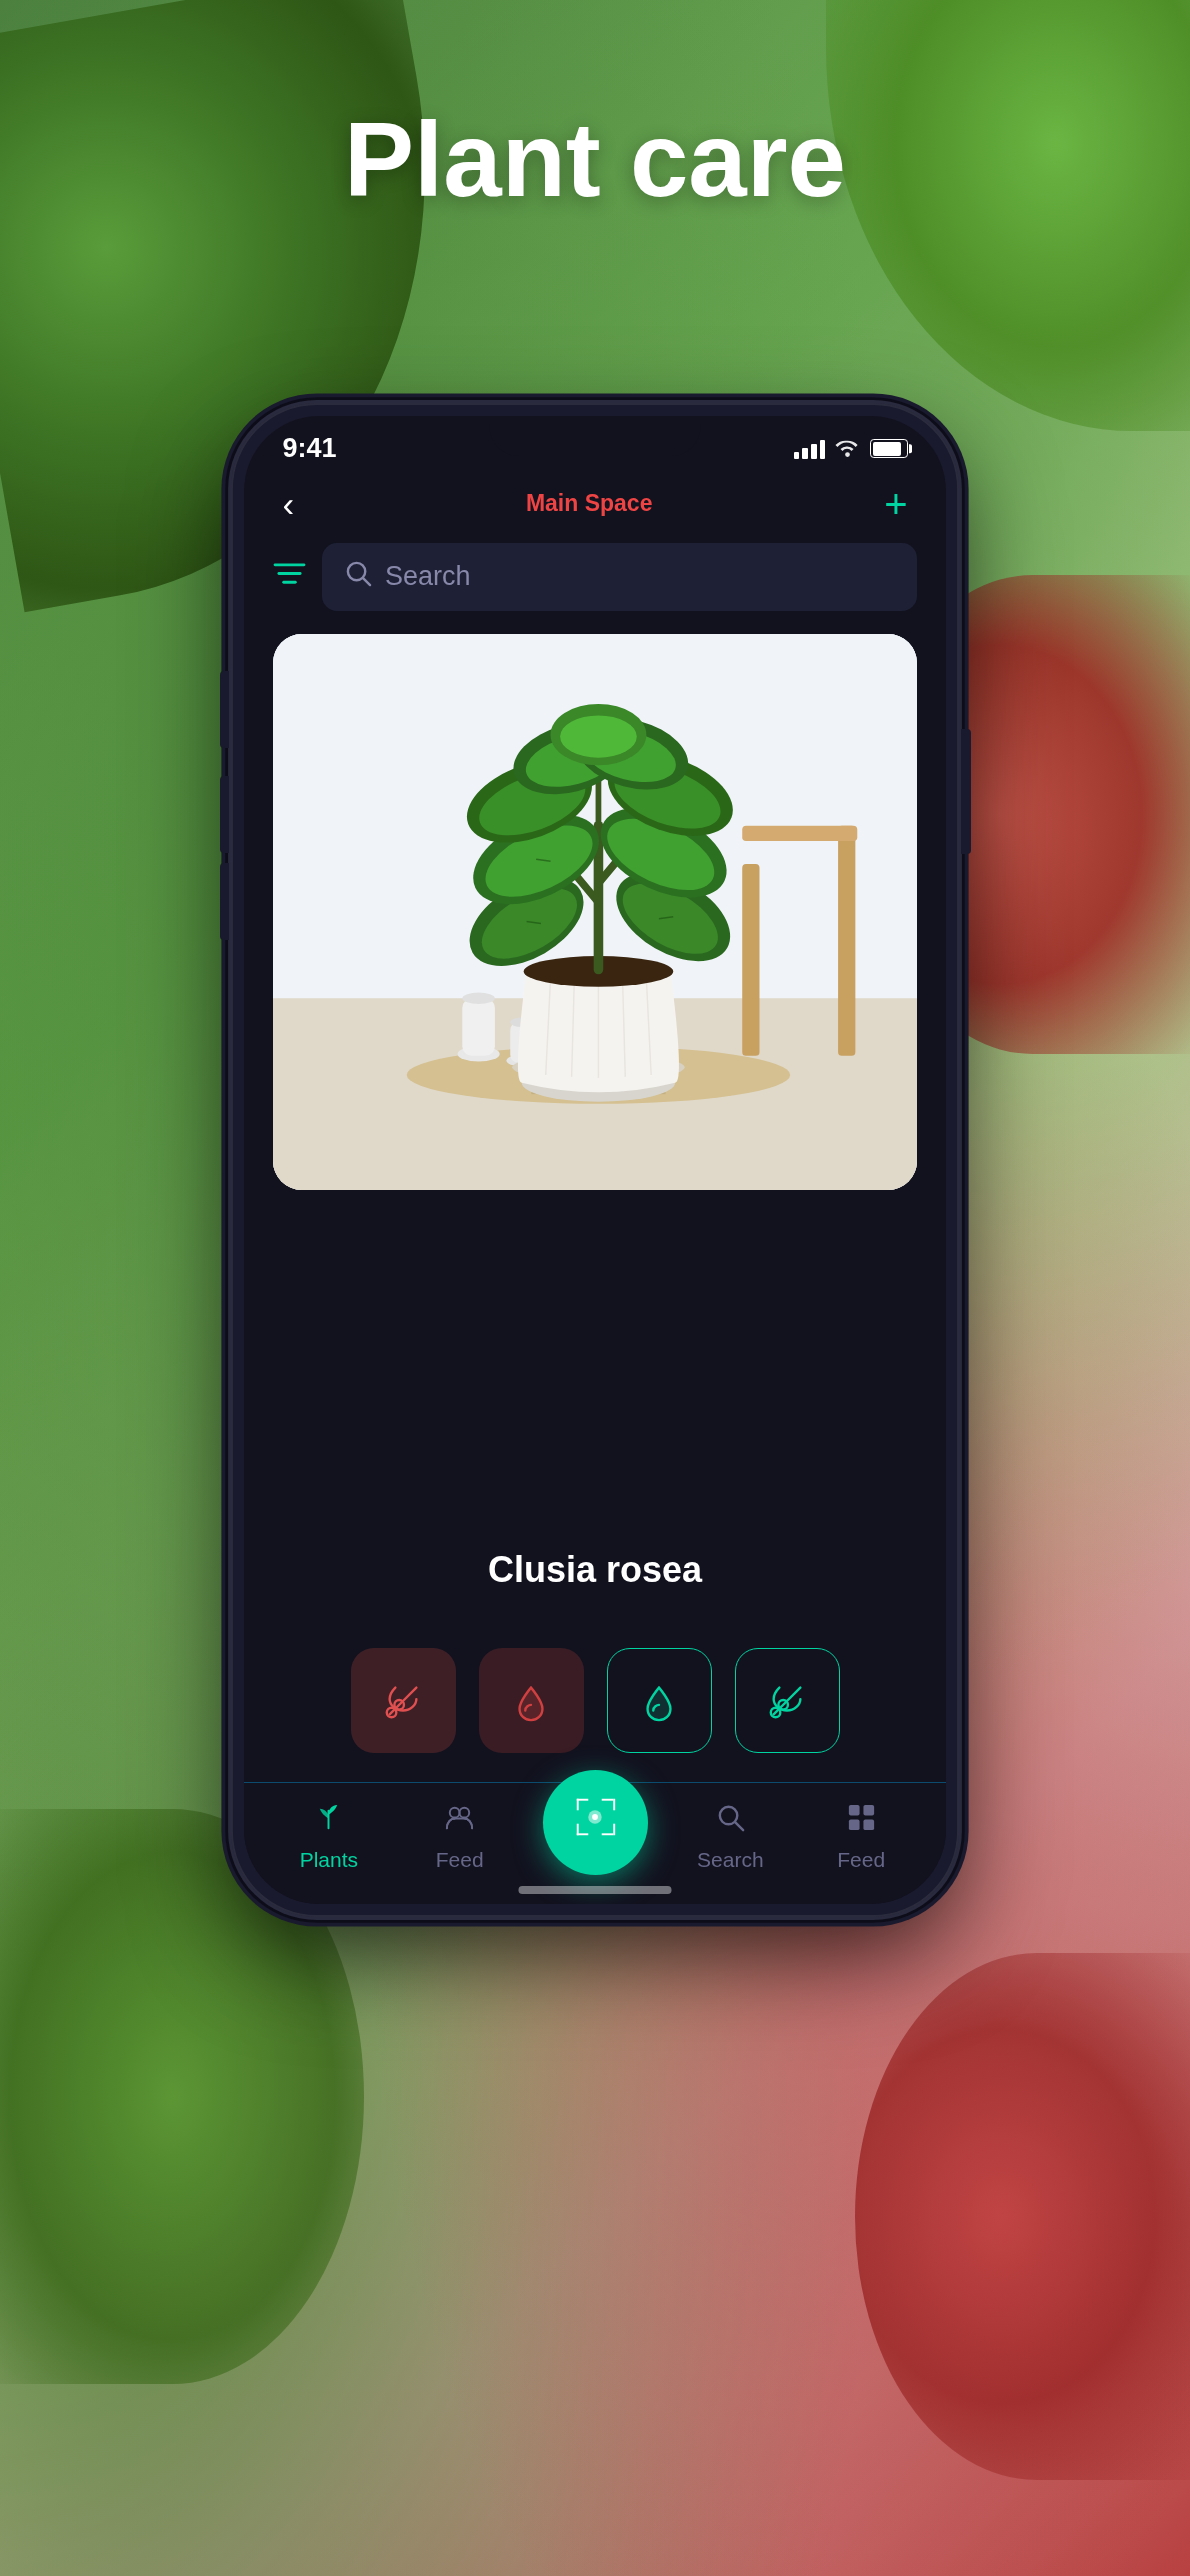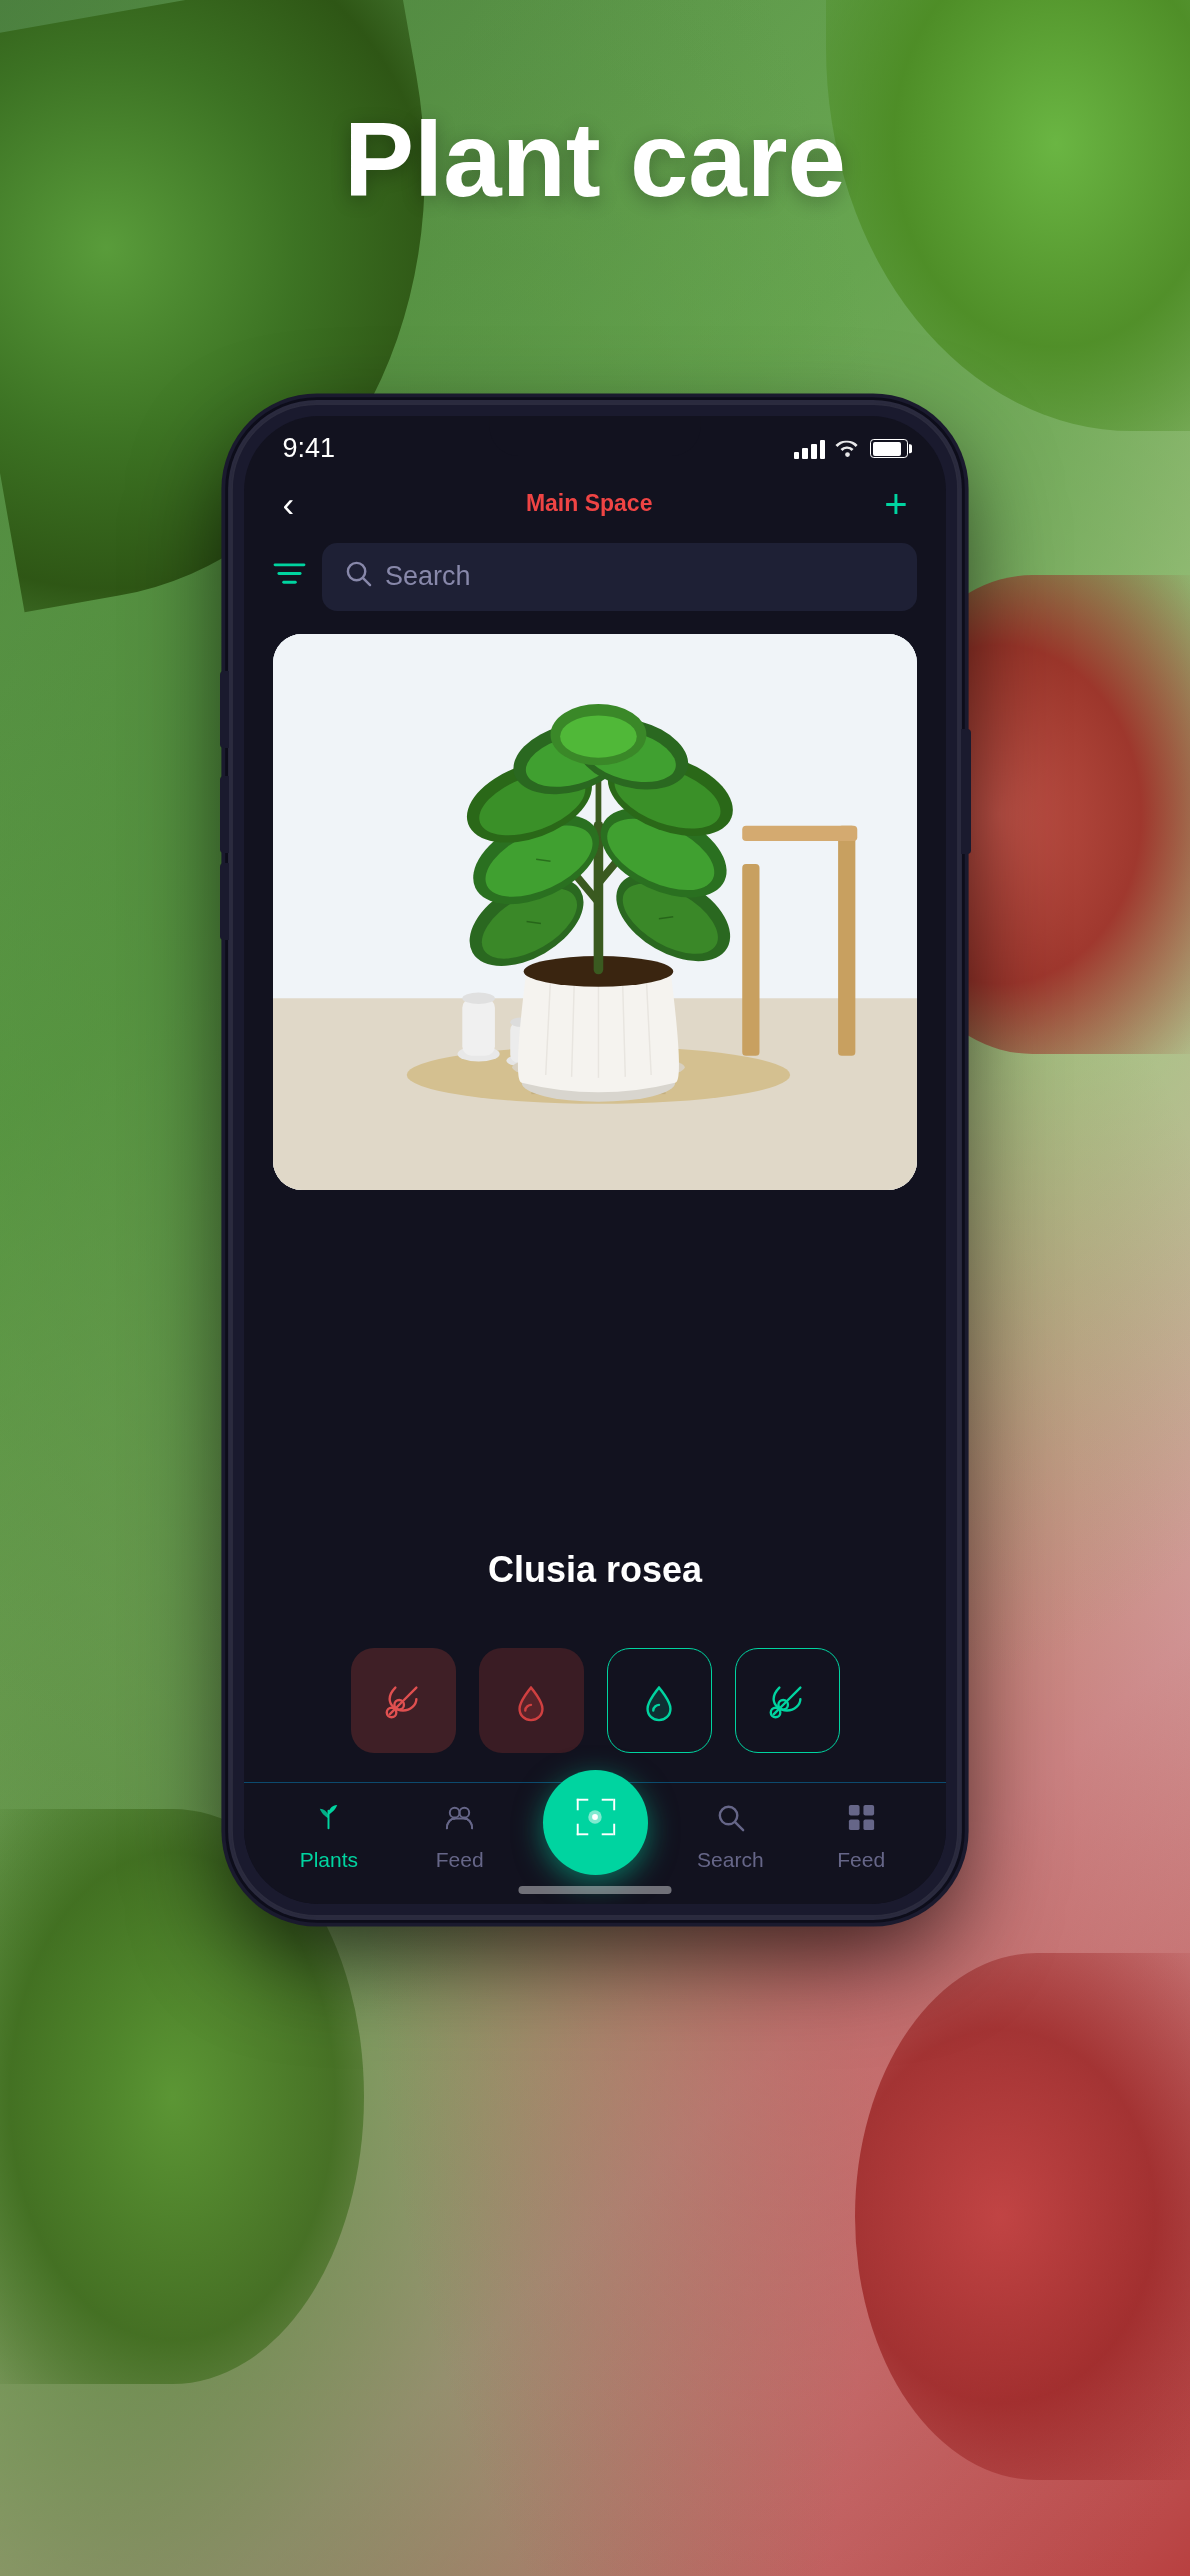--- a/index.html
+++ b/index.html
@@ -180,21 +180,21 @@
       justify-content: space-between;
       align-items: center;
       padding: 17px 38px 9.6px;
       flex-shrink: 0;
       position: relative;
       z-index: 50;
     }
 
     .status-time {
       font-size: 27px;
-      font-weight: 400;
+      font-weight: 700;
       color: white;
     }
 
     .status-icons {
       display: flex;
       align-items: center;
       gap: 9.6px;
     }
 
     .signal-bars {

